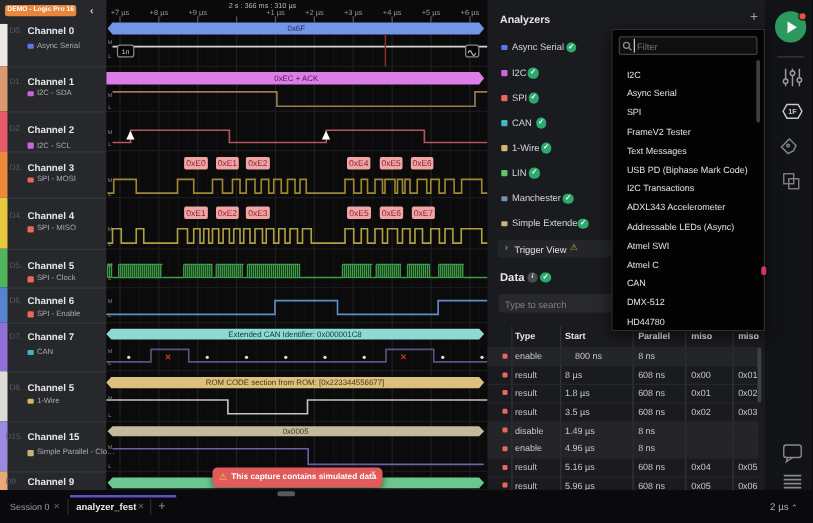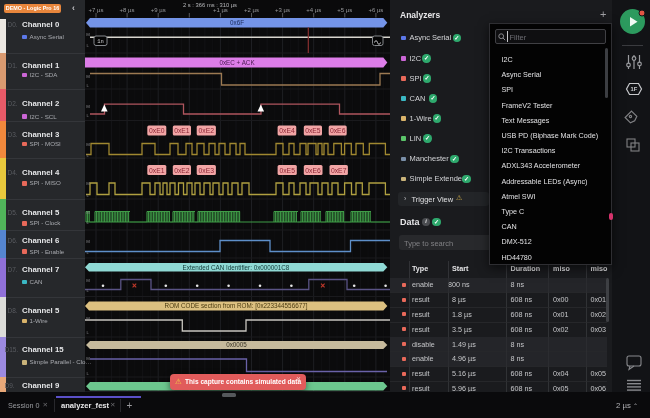--- a/index.html
+++ b/index.html
@@ -423,29 +423,29 @@
     <div style="position:absolute;left:432.3px;top:217.8px;width:8.4px;height:8.4px;border-radius:50%;background:#2ea96d;color:#fff;font-size:6px;text-align:center;line-height:8.8px;font-weight:bold">✓</div>
     <div style="position:absolute;left:398.5px;top:235px;width:205px;height:15px;background:#28292c;border-radius:3px"></div>
     <div style="position:absolute;left:404px;top:239px;font-size:7.5px;color:#808084">Type to search</div>
     <div style="position:absolute;left:408.5px;top:261px;width:1px;height:131px;background:#313236"></div>
     <div style="position:absolute;left:447.7px;top:261px;width:1px;height:131px;background:#313236"></div>
     <div style="position:absolute;left:505.5px;top:261px;width:1px;height:131px;background:#313236"></div>
     <div style="position:absolute;left:548.0px;top:261px;width:1px;height:131px;background:#313236"></div>
     <div style="position:absolute;left:586.3px;top:261px;width:1px;height:131px;background:#313236"></div>
     <div style="position:absolute;left:412px;top:264.2px;font-size:7.2px;font-weight:bold;color:#e4e4e6">Type</div>
     <div style="position:absolute;left:452px;top:264.2px;font-size:7.2px;font-weight:bold;color:#e4e4e6">Start</div>
-    <div style="position:absolute;left:510.5px;top:264.2px;font-size:7.2px;font-weight:bold;color:#e4e4e6">Duration</div>
+    <div style="position:absolute;left:510.5px;top:264.2px;font-size:7.2px;font-weight:bold;color:#e4e4e6">Parallel</div>
     <div style="position:absolute;left:553px;top:264.2px;font-size:7.2px;font-weight:bold;color:#e4e4e6">miso</div>
     <div style="position:absolute;left:590.5px;top:264.2px;font-size:7.2px;font-weight:bold;color:#e4e4e6">miso</div>
     <div style="position:absolute;left:390px;top:277.5px;width:218px;height:1px;background:#313236"></div>
     <div style="position:absolute;left:390px;top:277.5px;width:217px;height:14.6px;background:#242529"></div>
     <div style="position:absolute;left:390px;top:292.1px;width:217px;height:1px;background:#26272a"></div>
     <div style="position:absolute;left:401.8px;top:282.8px;width:4px;height:4px;background:#E8695A;border-radius:1px"></div>
     <div style="position:absolute;left:412px;top:280.4px;font-size:7.2px;color:#c6c7ca">enable</div>
-    <div style="position:absolute;left:448px;top:280.4px;font-size:7.2px;color:#c6c7ca">800 ns</div>
+    <div style="position:absolute;left:460px;top:280.4px;font-size:7.2px;color:#c6c7ca">800 ns</div>
     <div style="position:absolute;left:510.5px;top:280.4px;font-size:7.2px;color:#c6c7ca">8 ns</div>
     <div style="position:absolute;left:390px;top:306.9px;width:217px;height:1px;background:#26272a"></div>
     <div style="position:absolute;left:401.8px;top:297.6px;width:4px;height:4px;background:#E8695A;border-radius:1px"></div>
     <div style="position:absolute;left:412px;top:295.2px;font-size:7.2px;color:#c6c7ca">result</div>
     <div style="position:absolute;left:452px;top:295.2px;font-size:7.2px;color:#c6c7ca">8 µs</div>
     <div style="position:absolute;left:510.5px;top:295.2px;font-size:7.2px;color:#c6c7ca">608 ns</div>
     <div style="position:absolute;left:553px;top:295.2px;font-size:7.2px;color:#c6c7ca">0x00</div>
     <div style="position:absolute;left:590.5px;top:295.2px;font-size:7.2px;color:#c6c7ca">0x01</div>
     <div style="position:absolute;left:390px;top:321.7px;width:217px;height:1px;background:#26272a"></div>
     <div style="position:absolute;left:401.8px;top:312.4px;width:4px;height:4px;background:#E8695A;border-radius:1px"></div>
@@ -557,18 +557,18 @@
     <div style="position:absolute;left:501.5px;top:55.0px;font-size:7.2px;color:#e2e2e4;white-space:nowrap">I2C</div>
     <div style="position:absolute;left:501.5px;top:70.2px;font-size:7.2px;color:#e2e2e4;white-space:nowrap">Async Serial</div>
     <div style="position:absolute;left:501.5px;top:85.4px;font-size:7.2px;color:#e2e2e4;white-space:nowrap">SPI</div>
     <div style="position:absolute;left:501.5px;top:100.6px;font-size:7.2px;color:#e2e2e4;white-space:nowrap">FrameV2 Tester</div>
     <div style="position:absolute;left:501.5px;top:115.8px;font-size:7.2px;color:#e2e2e4;white-space:nowrap">Text Messages</div>
     <div style="position:absolute;left:501.5px;top:131.0px;font-size:7.2px;color:#e2e2e4;white-space:nowrap">USB PD (Biphase Mark Code)</div>
     <div style="position:absolute;left:501.5px;top:146.2px;font-size:7.2px;color:#e2e2e4;white-space:nowrap">I2C Transactions</div>
     <div style="position:absolute;left:501.5px;top:161.4px;font-size:7.2px;color:#e2e2e4;white-space:nowrap">ADXL343 Accelerometer</div>
     <div style="position:absolute;left:501.5px;top:176.6px;font-size:7.2px;color:#e2e2e4;white-space:nowrap">Addressable LEDs (Async)</div>
     <div style="position:absolute;left:501.5px;top:191.8px;font-size:7.2px;color:#e2e2e4;white-space:nowrap">Atmel SWI</div>
-    <div style="position:absolute;left:501.5px;top:207.0px;font-size:7.2px;color:#e2e2e4;white-space:nowrap">Type C</div>
+    <div style="position:absolute;left:501.5px;top:207.0px;font-size:7.2px;color:#e2e2e4;white-space:nowrap">Atmel C</div>
     <div style="position:absolute;left:501.5px;top:222.2px;font-size:7.2px;color:#e2e2e4;white-space:nowrap">CAN</div>
     <div style="position:absolute;left:501.5px;top:237.4px;font-size:7.2px;color:#e2e2e4;white-space:nowrap">DMX-512</div>
     <div style="position:absolute;left:501.5px;top:252.6px;font-size:7.2px;color:#e2e2e4;white-space:nowrap">HD44780</div>
     <div style="position:absolute;left:604.5px;top:48px;width:3px;height:50px;background:#3c3e42;border-radius:1.5px"></div>
     <div style="position:absolute;left:608.8px;top:213px;width:4px;height:7px;background:#d6336c;border-radius:2px"></div>
 </div>
 </body></html>

